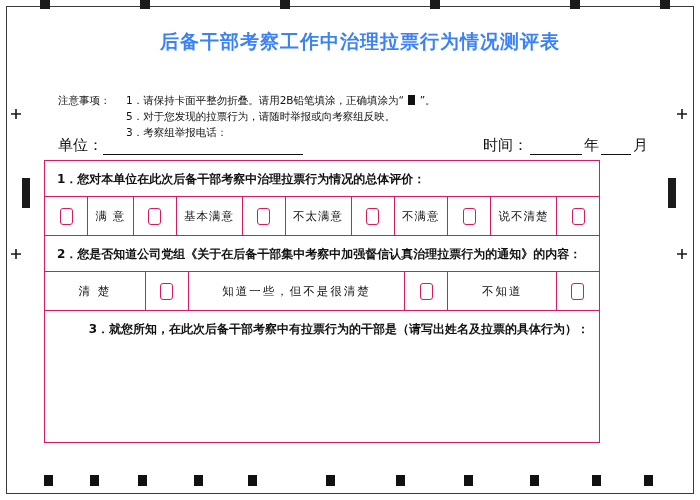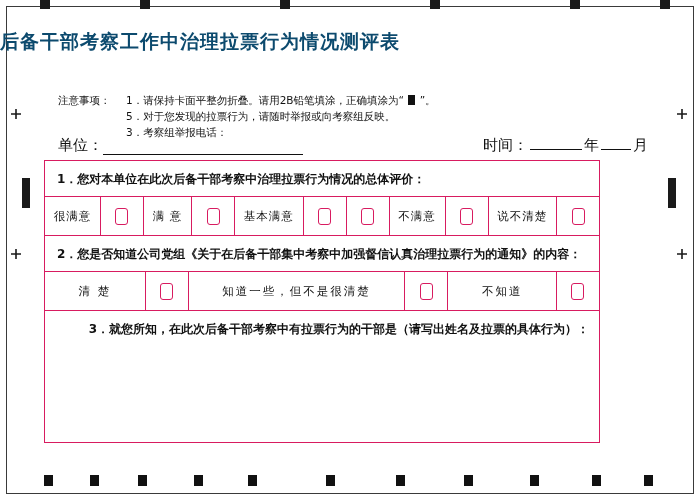--- a/index.html
+++ b/index.html
@@ -39,25 +39,25 @@
     color: #1a1a1a;
     font-size: 14px;
     line-height: 10px;
     font-family: "Liberation Sans", sans-serif;
   }
   .title {
     position: absolute;
     top: 16px;
     left: 0;
     width: 560px;
-    text-align: left;
+    text-align: right;
     font-size: 19px;
     font-weight: bold;
     letter-spacing: 1px;
-    color: #0c4a6e;
+    color: #3b82f6;
     font-family: "DejaVu Sans", "Liberation Sans", sans-serif;
   }
   .notes {
     position: absolute;
     top: 52px;
     left: 58px;
     width: 600px;
     font-size: 10.5px;
     color: #111;
     line-height: 16px;
@@ -107,21 +107,21 @@
   .underline {
     display: inline-block;
     border-bottom: 1px solid #111;
     height: 13px;
   }
   .u-unit { width: 200px; }
   .u-time { width: 52px; }
   .u-year { width: 30px; }
   .time-group {
     display: flex;
-    align-items: flex-start;
+    align-items: flex-end;
     gap: 2px;
   }
   
   .form {
     position: absolute;
     left: 44px;
     top: 160px;
     width: 556px;
     border: 1.6px solid #d81b60;
     box-sizing: border-box;
@@ -268,32 +268,32 @@
         <span>月</span>
       </div>
     </div>
   </div>
 
   <div class="form">
 
     <div class="section">
       <div class="q-text">1．您对本单位在此次后备干部考察中治理拉票行为情况的总体评价：</div>
       <div class="opt-row">
-        <div class="opt-label">很满意</div>
         <div class="opt-bubble">
             <span class="bubble"></span>
           </div>
         <div class="opt-label">满 意</div>
         <div class="opt-bubble">
             <span class="bubble"></span>
           </div>
         <div class="opt-label">基本满意</div>
         <div class="opt-bubble">
             <span class="bubble"></span>
           </div>
+        <div class="opt-label">不太满意</div>
         <div class="opt-bubble">
             <span class="bubble"></span>
           </div>
         <div class="opt-label">不满意</div>
         <div class="opt-bubble">
             <span class="bubble"></span>
           </div>
         <div class="opt-label">说不清楚</div>
         <div class="opt-bubble">
             <span class="bubble"></span>

